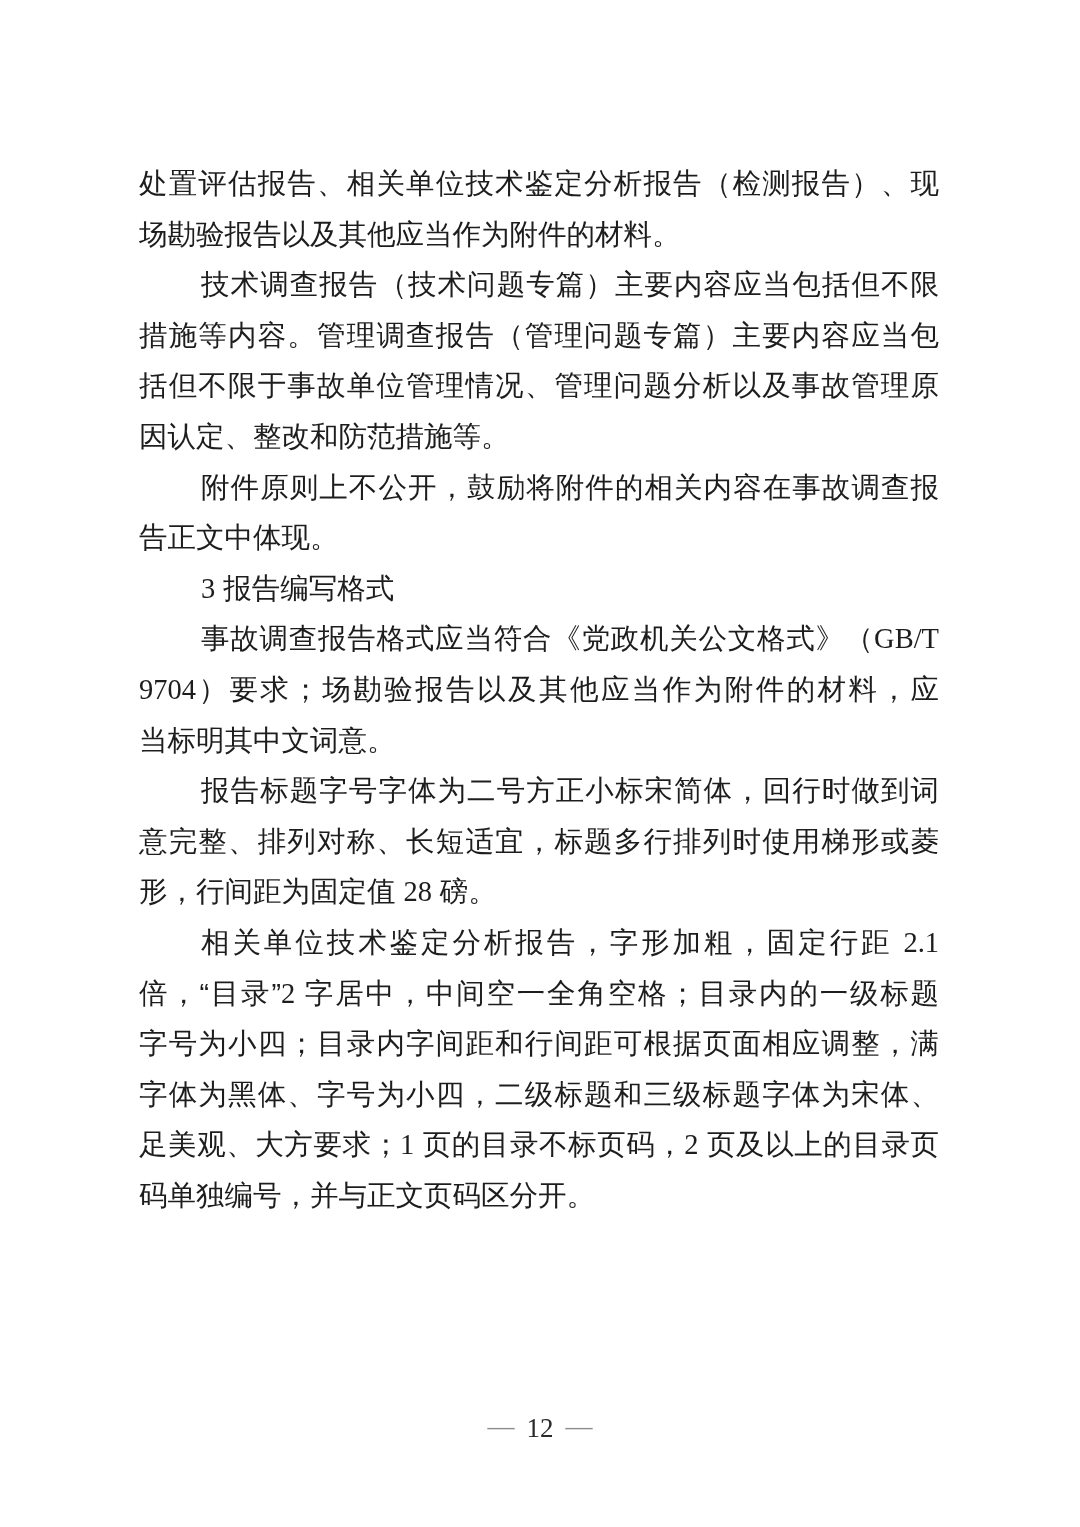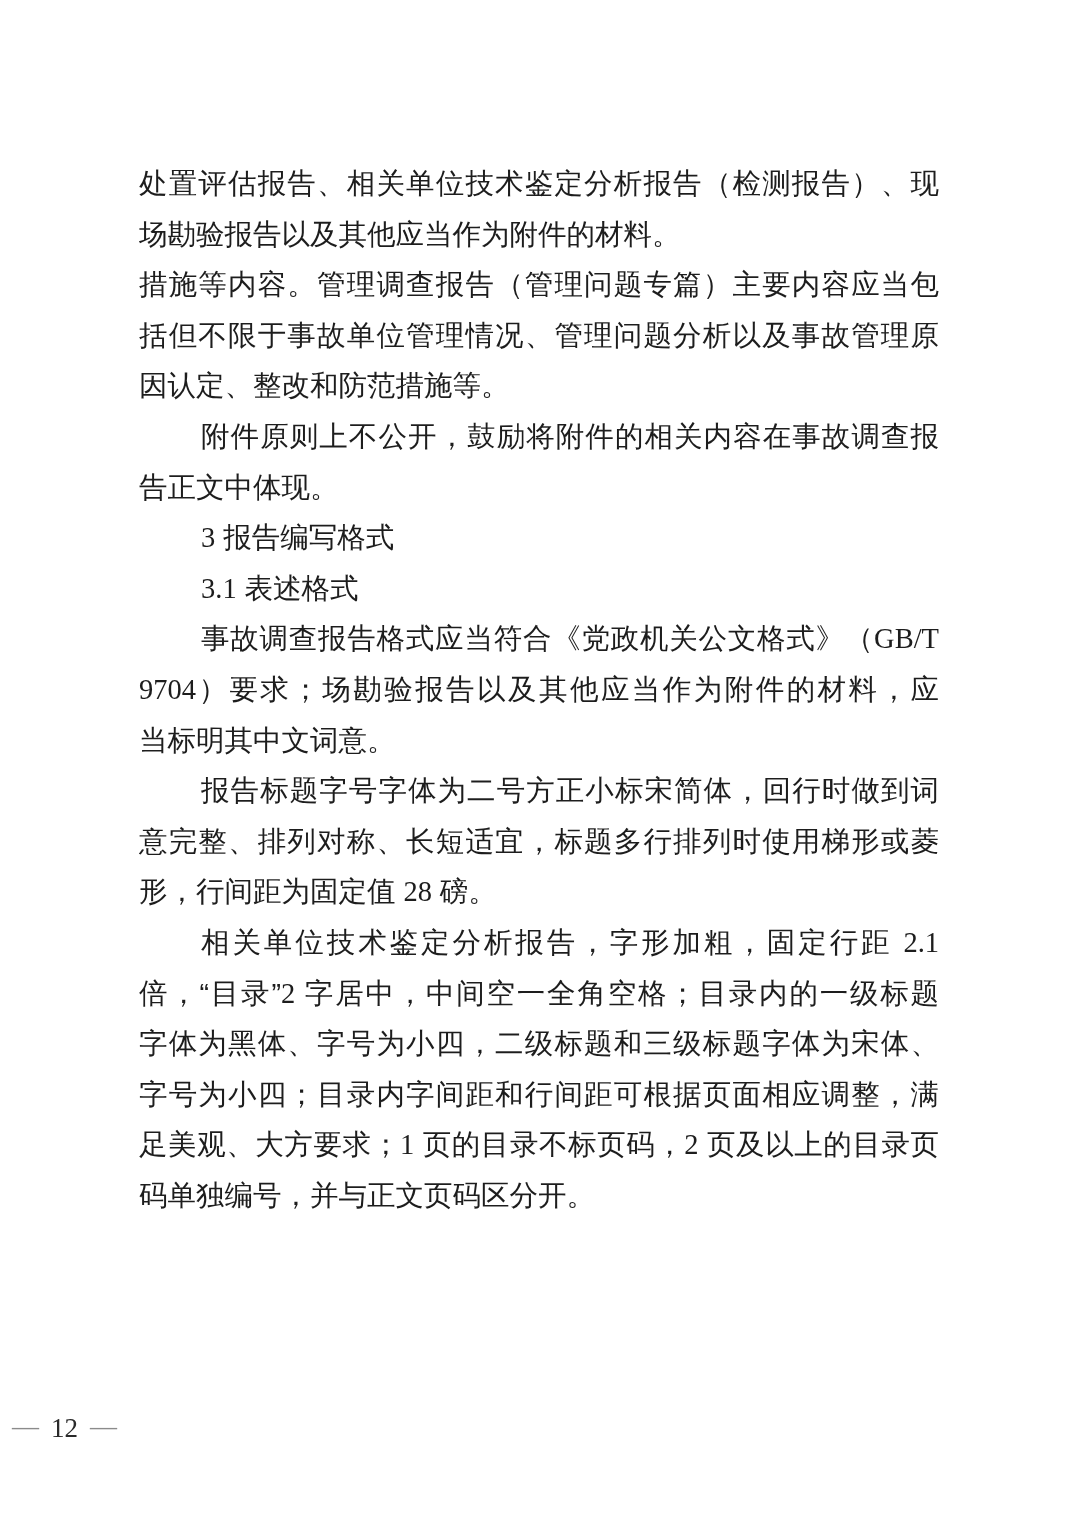--- a/index.html
+++ b/index.html
@@ -40,21 +40,21 @@
   }
   .latin {
     font-family: "Liberation Serif", serif;
   }
   .footer {
     position: absolute;
     top: 1408px;
     left: 0;
     width: 1080px;
     height: 40px;
-    text-align: left;
+    text-align: center;
     font-family: "Liberation Serif", serif;
     font-size: 27px;
     line-height: 40px;
     color: #2a2a2a;
   }
   .footer .dash {
     color: #8b8b8b;
     margin: 0 12px;
     position: relative;
     top: -2px;
@@ -63,36 +63,36 @@
     color: #2a2a2a;
   }
 </style>
 </head>
 <body>
 
 <div class="page">
   <div class="lines">
       <div class="line justify"><span>处置评估报告、相关单位技术鉴定分析报告（检测报告）、现</span></div>
       <div class="line"><span>场勘验报告以及其他应当作为附件的材料。</span></div>
+      <div class="line indent justify"><span>技术调查报告（技术问题专篇）主要内容应当包括但不限</span></div>
       <div class="line justify"><span>措施等内容。管理调查报告（管理问题专篇）主要内容应当包</span></div>
       <div class="line justify"><span>括但不限于事故单位管理情况、管理问题分析以及事故管理原</span></div>
       <div class="line"><span>因认定、整改和防范措施等。</span></div>
       <div class="line indent justify"><span>附件原则上不公开，鼓励将附件的相关内容在事故调查报</span></div>
       <div class="line"><span>告正文中体现。</span></div>
       <div class="line indent"><span class="latin">3</span><span> 报告编写格式</span></div>
-      <div class="line indent"><span class="latin">3.1</span><span> 表述格式</span></div>
       <div class="line indent justify"><span>事故调查报告格式应当符合《党政机关公文格式》（</span><span class="latin">GB/T</span></div>
       <div class="line justify"><span class="latin">9704</span><span>）要求；场勘验报告以及其他应当作为附件的材料，应</span></div>
       <div class="line"><span>当标明其中文词意。</span></div>
       <div class="line indent justify"><span>报告标题字号字体为二号方正小标宋简体，回行时做到词</span></div>
       <div class="line justify"><span>意完整、排列对称、长短适宜，标题多行排列时使用梯形或菱</span></div>
       <div class="line"><span>形，行间距为固定值 </span><span class="latin">28</span><span> 磅。</span></div>
       <div class="line indent justify"><span>相关单位技术鉴定分析报告，字形加粗，固定行距 </span><span class="latin">2.1</span></div>
       <div class="line justify"><span>倍，“目录”</span><span class="latin">2</span><span> 字居中，中间空一全角空格；目录内的一级标题</span></div>
+      <div class="line justify"><span>字号为小四；目录内字间距和行间距可根据页面相应调整，满</span></div>
       <div class="line justify"><span>字体为黑体、字号为小四，二级标题和三级标题字体为宋体、</span></div>
-      <div class="line justify"><span>字号为小四；目录内字间距和行间距可根据页面相应调整，满</span></div>
       <div class="line justify"><span>足美观、大方要求；</span><span class="latin">1</span><span> 页的目录不标页码，</span><span class="latin">2</span><span> 页及以上的目录页</span></div>
       <div class="line"><span>码单独编号，并与正文页码区分开。</span></div>
     </div>
   <div class="footer">
     <span class="dash">—</span><span class="num">12</span><span class="dash">—</span>
   </div>
 </div>
 
 </body></html>

